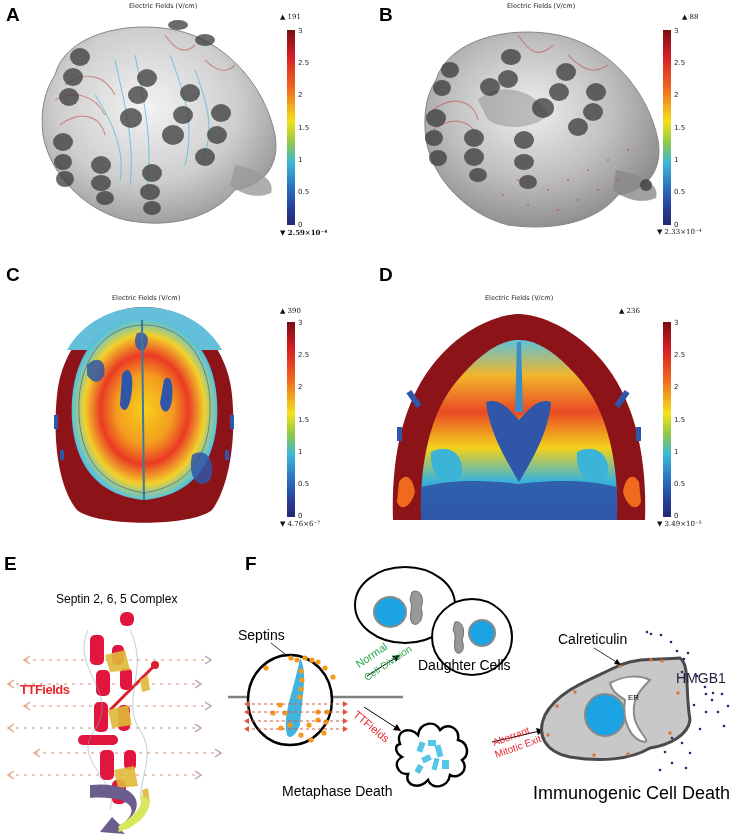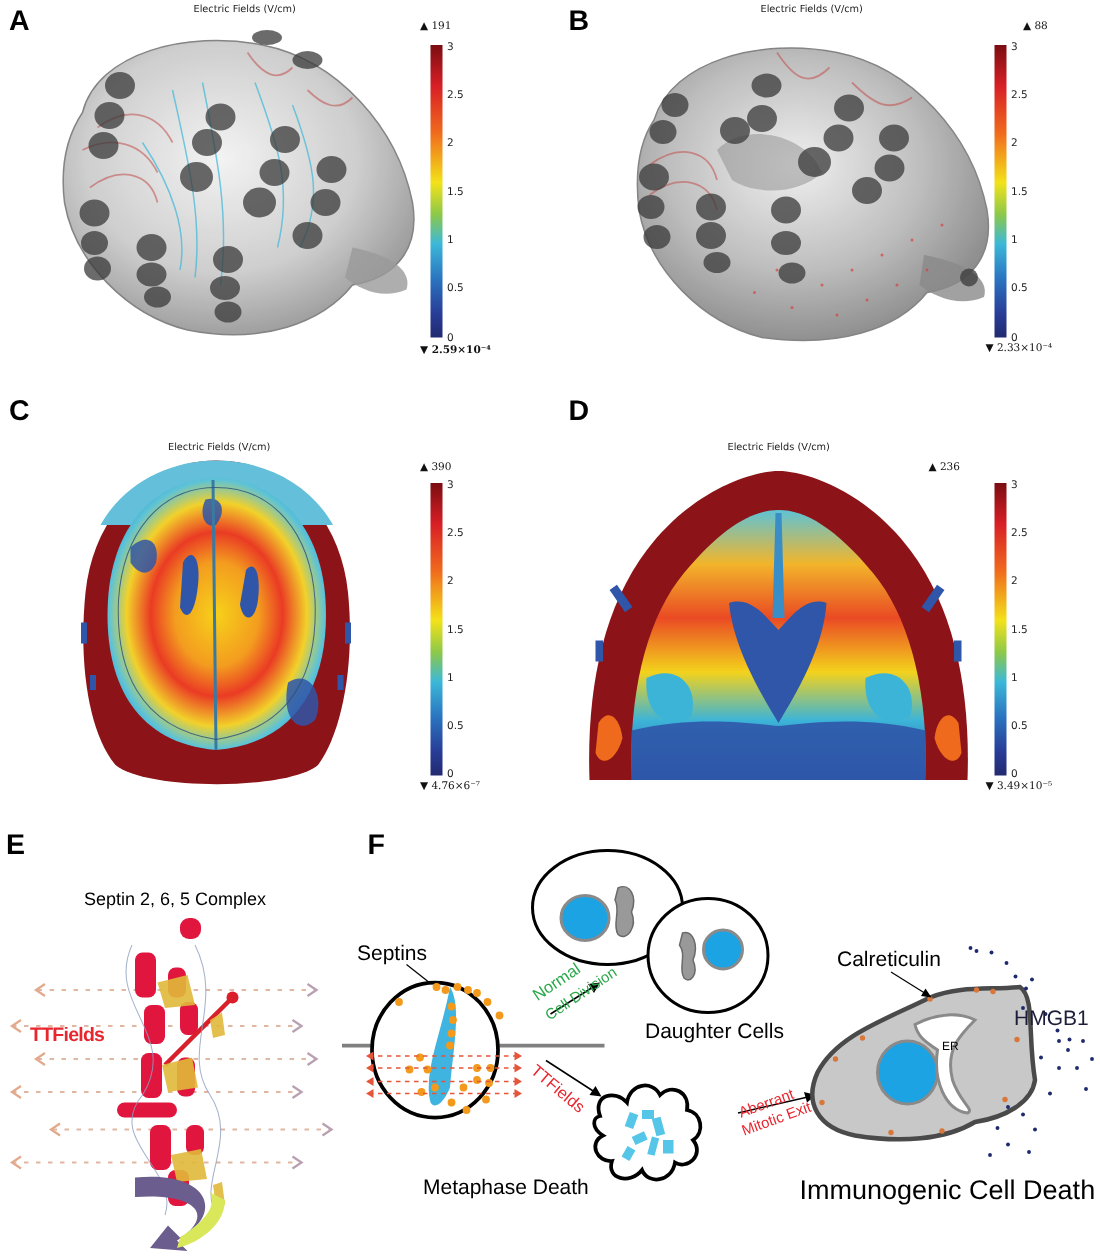--- a/index.html
+++ b/index.html
@@ -450,21 +450,21 @@
       <circle cx="665" cy="752" r="1.3"></circle>
         <circle cx="672" cy="763" r="1.3"></circle>
         <circle cx="686" cy="768" r="1.3"></circle>
         <circle cx="660" cy="770" r="1.3"></circle>
     </g>
   </svg>
 
   <div class="lbl" style="left:238px;top:627px;font-size:14px;">Septins</div>
   <div class="lbl" style="left:360px;top:658px;font-size:11px;color:#2aa84a;transform:rotate(-34deg);transform-origin:left bottom;">Normal</div>
   <div class="lbl" style="left:368px;top:672px;font-size:10px;color:#2aa84a;transform:rotate(-34deg);transform-origin:left bottom;">Cell Division</div>
-  <div class="lbl" style="left:418px;top:679px;font-size:14px;margin-left:12px;">Daughter Cells</div>
+  <div class="lbl" style="left:418px;top:657px;font-size:14px;">Daughter Cells</div>
   <div class="lbl" style="left:359px;top:708px;font-size:11px;color:#e8262e;transform:rotate(40deg);transform-origin:left top;">TTFields</div>
   <div class="lbl" style="left:282px;top:783px;font-size:14px;">Metaphase Death</div>
   <div class="lbl" style="left:495px;top:737px;font-size:10px;color:#e8262e;transform:rotate(-20deg);transform-origin:left bottom;">Aberrant</div>
   <div class="lbl" style="left:497px;top:749px;font-size:10px;color:#e8262e;transform:rotate(-20deg);transform-origin:left bottom;">Mitotic Exit</div>
   <div class="lbl" style="left:558px;top:631px;font-size:14px;">Calreticulin</div>
   <div class="lbl" style="left:628px;top:693px;font-size:8px;">ER</div>
   <div class="lbl" style="left:676px;top:670px;font-size:14px;color:#1d1d3a;">HMGB1</div>
   <div class="lbl" style="left:533px;top:783px;font-size:18px;">Immunogenic Cell Death</div>
 </div>
 

